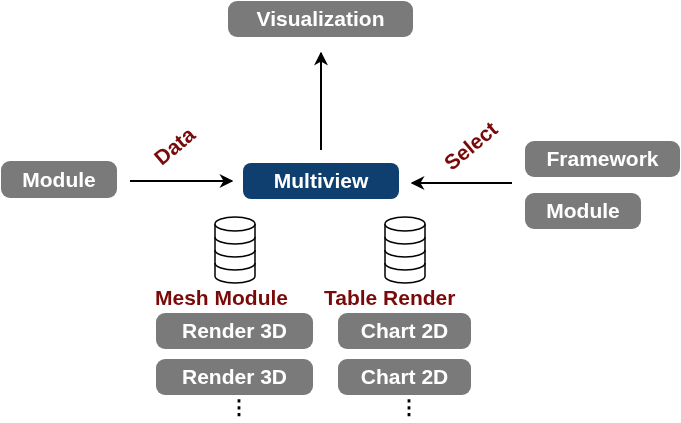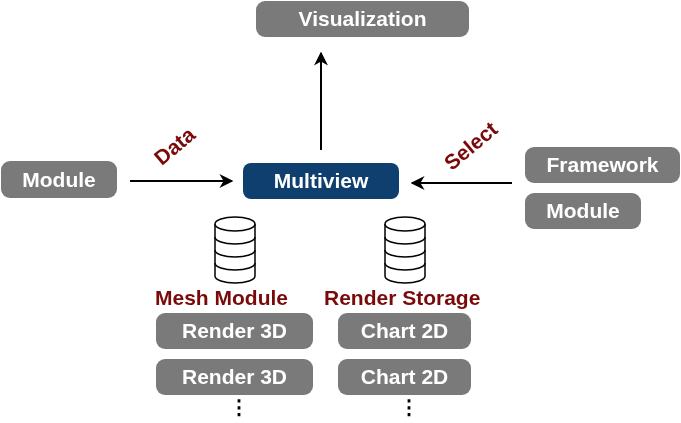--- a/index.html
+++ b/index.html
@@ -36,34 +36,34 @@
   </g>
   <g fill="#fff" stroke="#000" stroke-width="1.5">
     <path d="M385,224 L385,276 A20,7 0 0 0 425,276 L425,224"></path>
     <path d="M385,237 A20,7 0 0 0 425,237" fill="none"></path>
     <path d="M385,250 A20,7 0 0 0 425,250" fill="none"></path>
     <path d="M385,263 A20,7 0 0 0 425,263" fill="none"></path>
     <ellipse cx="405" cy="224" rx="20" ry="7"></ellipse>
   </g>
 </svg>
 
-<div class="box" style="left:228px;top:1px;width:213px;height:36px;margin-left:28px;">Visualization</div>
+<div class="box" style="left:228px;top:1px;width:185px;height:36px;">Visualization</div>
 
 <div class="box main" style="left:243px;top:163px;width:156px;height:36px;">Multiview</div>
 
 <div class="box" style="left:1px;top:161px;width:116px;height:37px;">Module</div>
 
-<div class="box" style="left:525px;top:147px;width:155px;height:36px;">Framework</div>
+<div class="box" style="left:525px;top:141px;width:155px;height:36px;">Framework</div>
 <div class="box" style="left:525px;top:193px;width:116px;height:36px;">Module</div>
 
 <div class="label rot" style="left:165px;top:146px;transform:rotate(-40deg);">Data</div>
 <div class="label rot" style="left:455px;top:151px;transform:rotate(-40deg);">Select</div>
 
 <div class="label" style="left:155px;top:286px;">Mesh Module</div>
-<div class="label" style="left:324px;top:286px;">Render Storage</div>
+<div class="label" style="left:324px;top:286px;">Table Render</div>
 
 <div class="box" style="left:156px;top:313px;width:157px;height:36px;">Render 3D</div>
 <div class="box" style="left:156px;top:359px;width:157px;height:36px;">Render 3D</div>
 <div class="box" style="left:338px;top:313px;width:133px;height:36px;">Chart 2D</div>
 <div class="box" style="left:338px;top:359px;width:133px;height:36px;">Chart 2D</div>
 
 <div class="dots" style="left:229px;top:404px;">⋮</div>
 <div class="dots" style="left:399px;top:404px;">⋮</div>
 
 </body></html>

